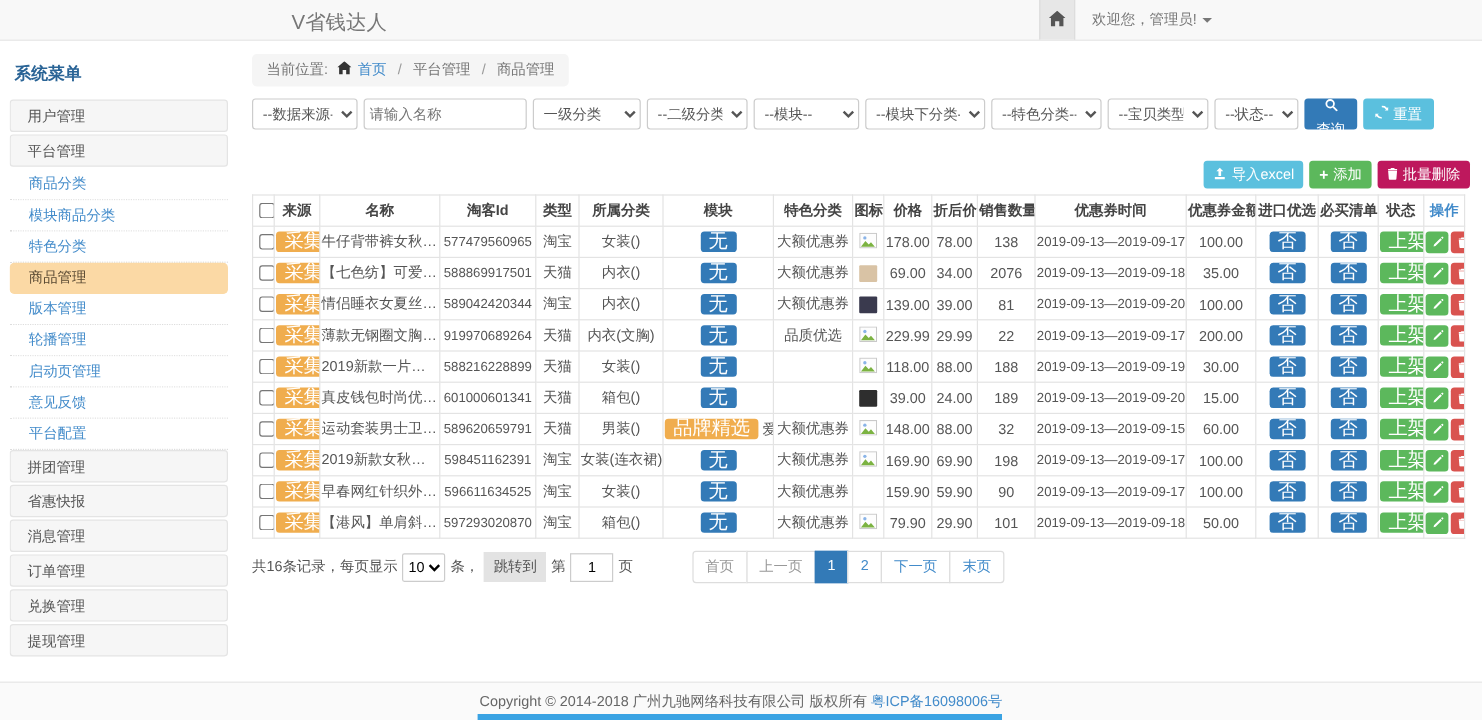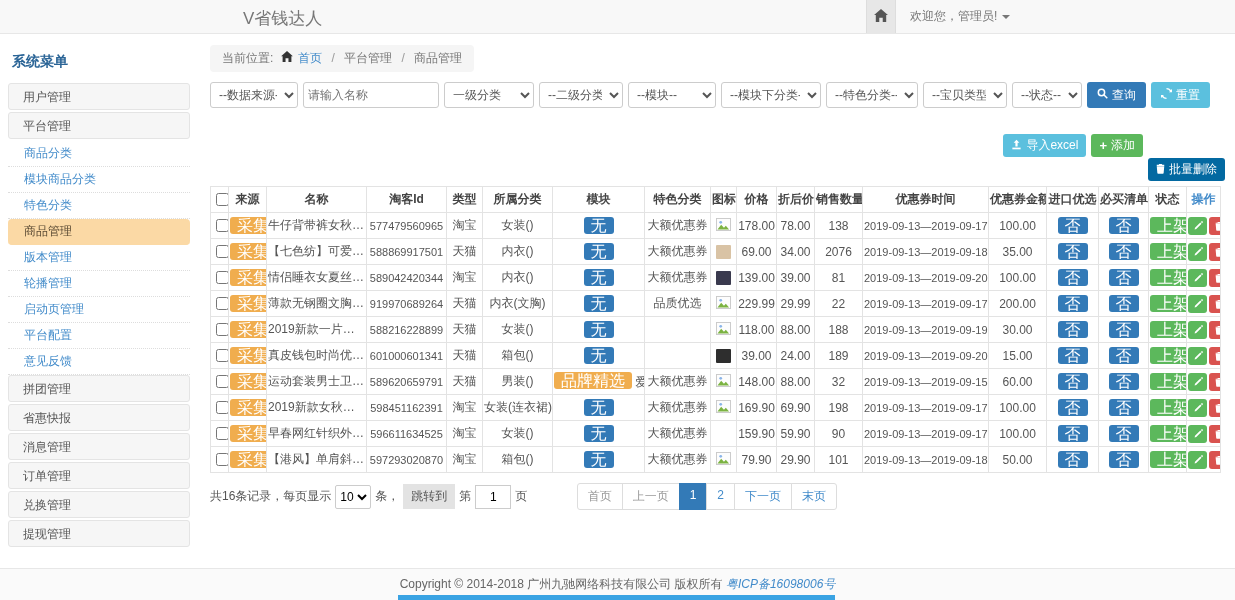--- a/index.html
+++ b/index.html
@@ -26,27 +26,27 @@
   .main { position:absolute; left:210px; top:45px; width:1015px; }
   .breadcrumb { display:inline-block; background:#f5f5f5; border-radius:4px; padding:5px 12px; color:#777; }
   .breadcrumb a { color:#428bca; text-decoration:none; cursor:pointer; }
   .breadcrumb .sep { margin:0 6px; color:#999; }
   .filter-bar { display:flex; align-items:center; gap:5px; margin-top:10px; }
   .filter-bar select, .filter-bar input {
     height:26px; border:1px solid #ccc; border-radius:3px; background:#fff; color:#555;
     font-size:12px; font-family:inherit; padding:0 4px; outline:none;
   }
   .btn { display:inline-flex; align-items:center; gap:4px; height:26px; padding:0 10px; border:none; border-radius:3px; color:#fff; font-size:12px; font-family:inherit; cursor:pointer; }
-  .btn-query { background:#337ab7; }
+  .btn-query { background:#337ab7;flex-direction:column; }
   .btn-reset { background:#5bc0de; }
   .toolbar { display:flex; justify-content:flex-end; gap:5px; margin-top:26px; }
   .btn-sm { height:23px; padding:0 8px; font-size:12px; }
   .btn-import { background:#5bc0de; }
   .btn-add { background:#5cb85c; }
-  .btn-batch { background:#0369a1;margin-top:24px; }
+  .btn-batch { background:#be185d; }
   
   table.grid { border-collapse:collapse; table-layout:fixed; width:1010px; margin-top:5px; }
   .grid th, .grid td { border:1px solid #e3e3e3; text-align:center; padding:0 1px; height:26px; overflow:hidden; white-space:nowrap; }
   .grid th { color:#444; font-weight:bold; background:#fff; }
   .grid th.op-head { color:#428bca; }
   .grid td.cell-name { text-overflow:ellipsis; }
   .grid td.num { font-size:11px; }
   .badge { display:inline-block; border-radius:3px; color:#fff; font-size:16px; padding:2px 7px; line-height:13px; }
   .b-orange { background:#f0ad4e; }
   .b-blue { background:#337ab7; cursor:pointer; }
@@ -62,21 +62,21 @@
   .jump-btn { background:#e3e3e3; padding:4px 8px; color:#555; cursor:pointer; }
   .jump-input { width:36px; height:24px; border:1px solid #ccc; text-align:center; font-family:inherit; font-size:12px; outline:none; }
   .pager { margin-left:auto; display:flex; }
   .pager .pg { border:1px solid #ddd; background:#fff; padding:4px 10px; margin-left:-1px; color:#428bca; cursor:pointer; }
   .pager .pg:first-child { border-radius:3px 0 0 3px; margin-left:0; }
   .pager .pg:last-child { border-radius:0 3px 3px 0; }
   .pager .pg.muted { color:#999; }
   .pager .pg.active { background:#337ab7; border-color:#337ab7; color:#fff; }
   
   .footer { position:absolute; left:0; bottom:0; width:1235px; height:32px; background:#fafafa; border-top:1px solid #e7e7e7; display:flex; align-items:center; justify-content:center; color:#666; z-index:5; }
-  .footer a { color:#428bca; text-decoration:none; cursor:pointer;font-style:italic; }
+  .footer a { color:#428bca; text-decoration:none; cursor:pointer; }
   .hscroll-thumb { position:absolute; left:398px; bottom:0; width:437px; height:5px; background:#3aa3e3; z-index:9; cursor:pointer; }
 </style>
 </head>
 <body>
 
 <div class="topbar">
   <div class="brand">V省钱达人</div>
   <div class="topbar-right">
     <div class="home-box">
       <span>
@@ -97,22 +97,22 @@
   <div id="sidebar-menu">
       <div class="side-sec">用户管理</div>
       <div class="side-sec">平台管理</div>
       <div class="side-sub">商品分类</div>
       <div class="side-sub">模块商品分类</div>
       <div class="side-sub">特色分类</div>
       <div class="side-sub active">商品管理</div>
       <div class="side-sub">版本管理</div>
       <div class="side-sub">轮播管理</div>
       <div class="side-sub">启动页管理</div>
+      <div class="side-sub">意见反馈</div>
       <div class="side-sub">平台配置</div>
-      <div class="side-sub">意见反馈</div>
       <div class="side-sec">拼团管理</div>
       <div class="side-sec">省惠快报</div>
       <div class="side-sec">消息管理</div>
       <div class="side-sec">订单管理</div>
       <div class="side-sec">兑换管理</div>
       <div class="side-sec">提现管理</div>
     </div>
 </div>
 
 <div class="main">

